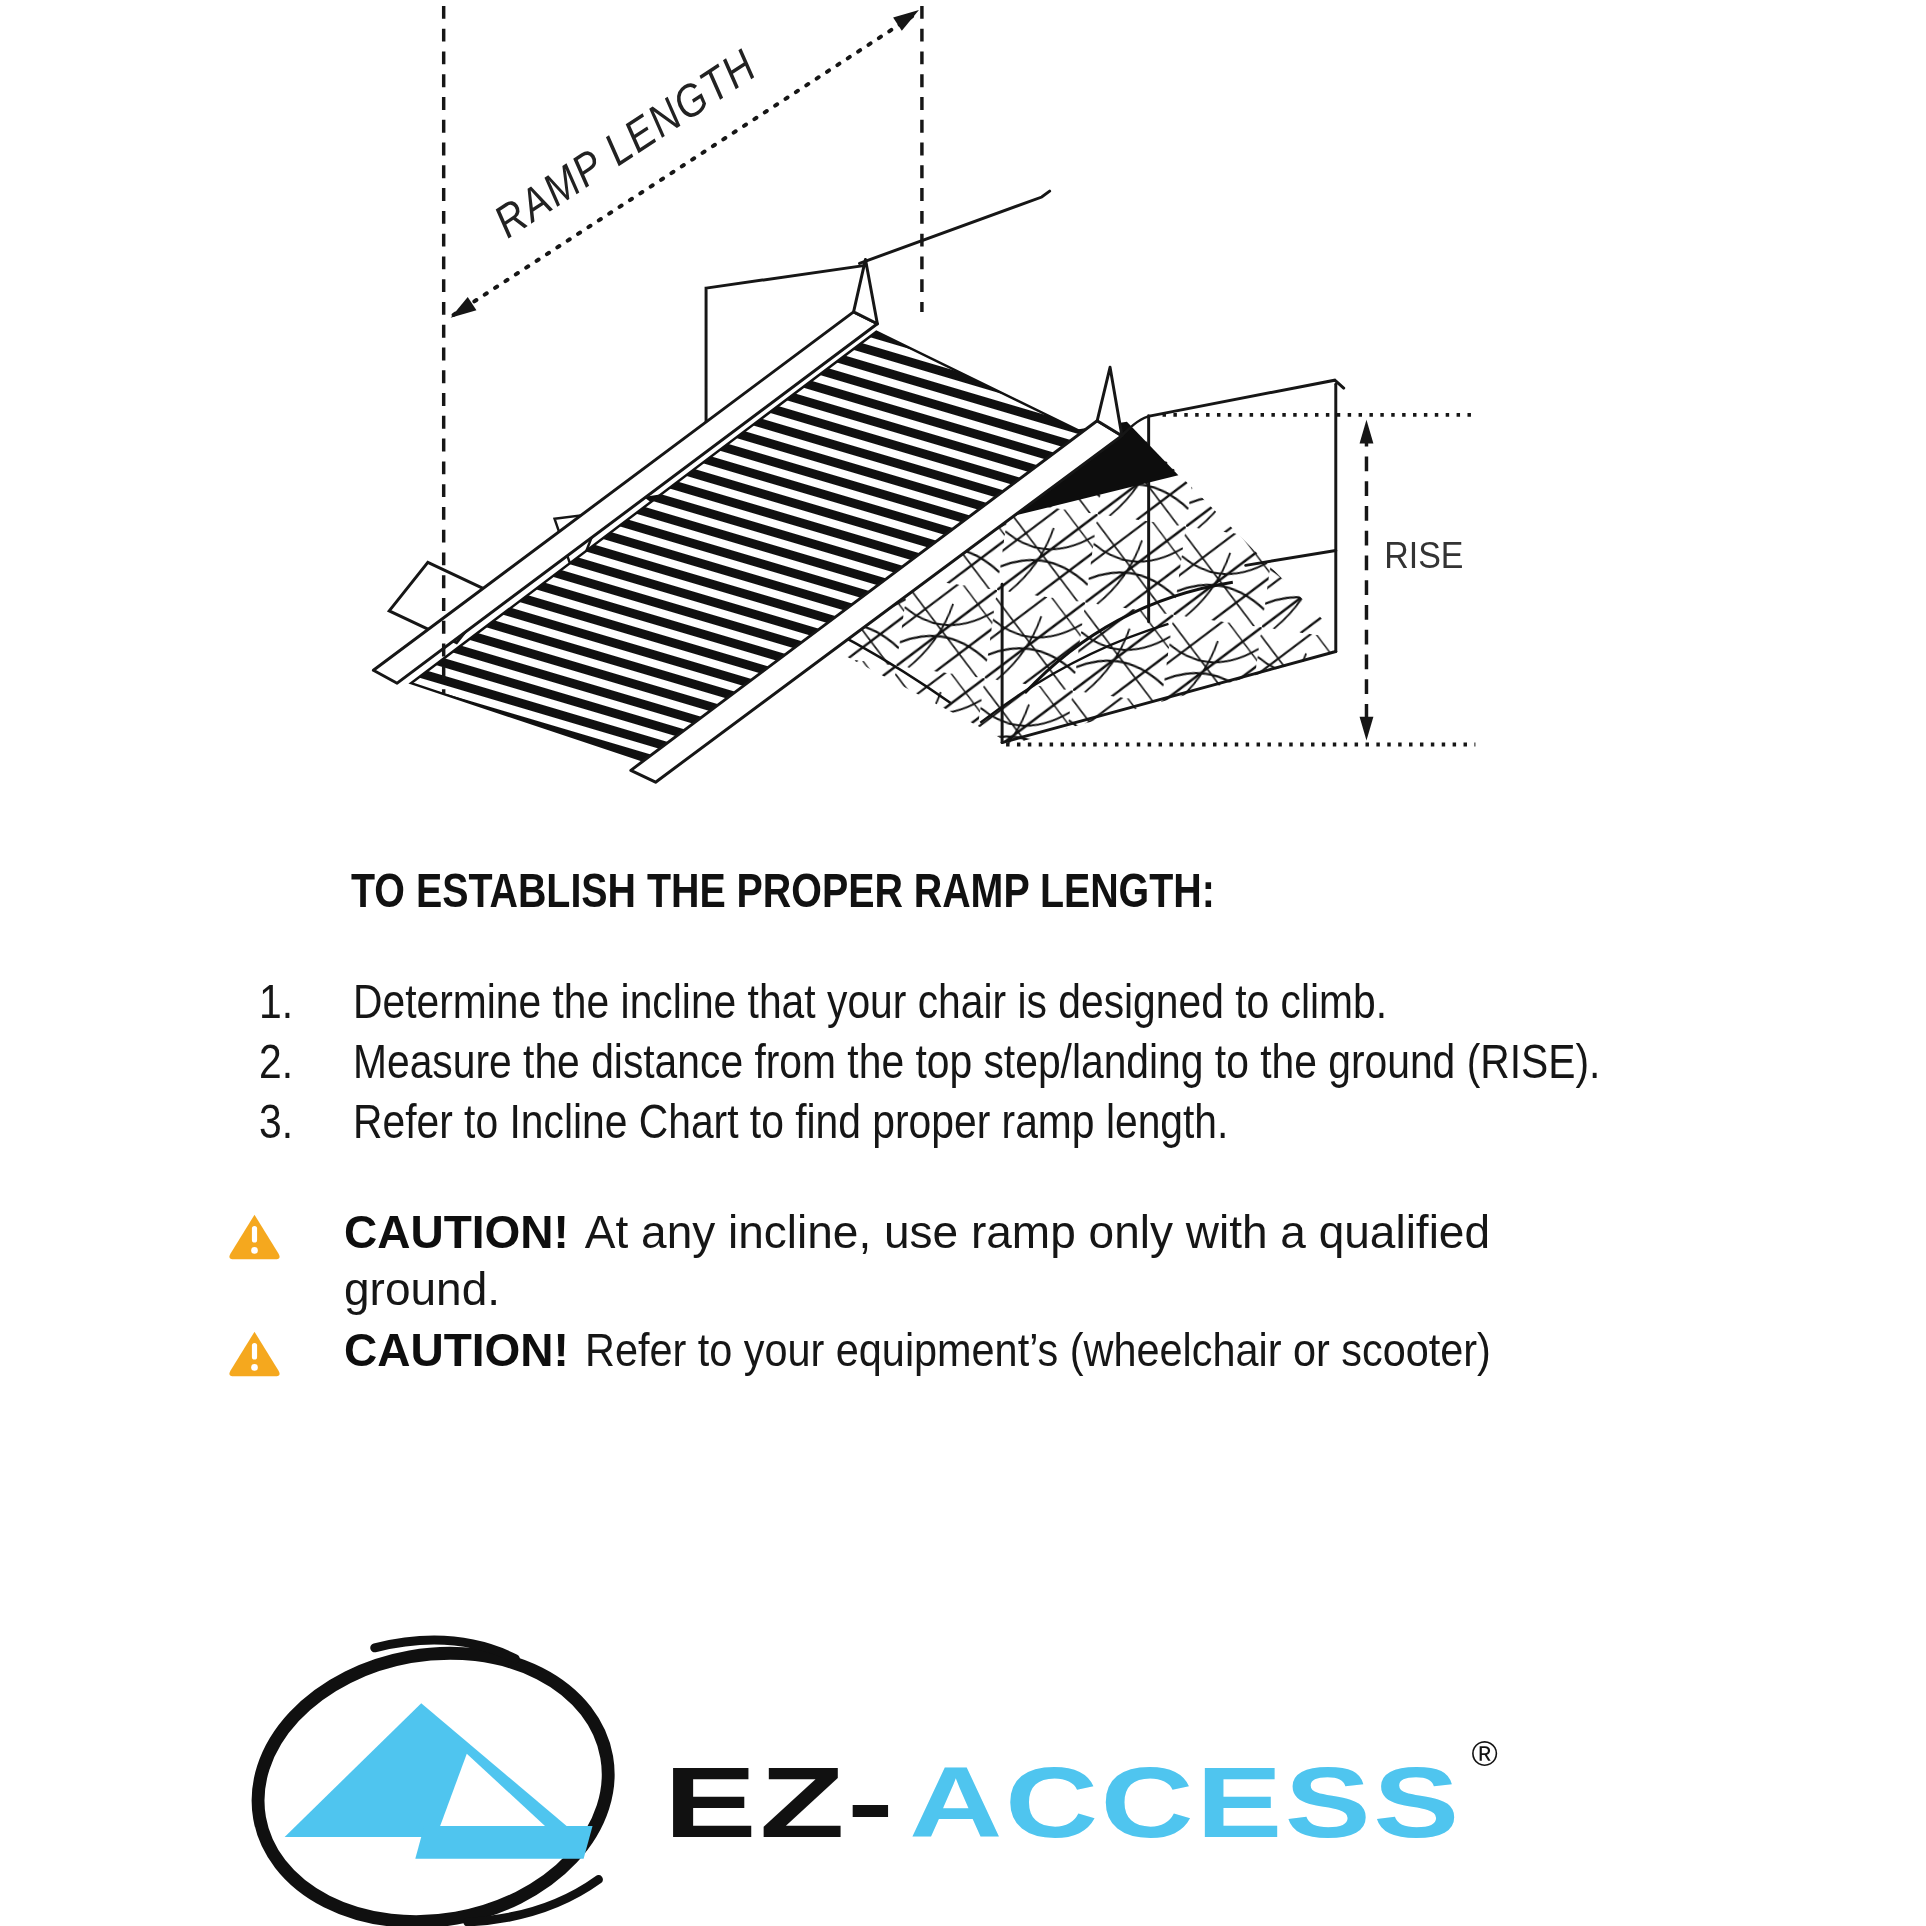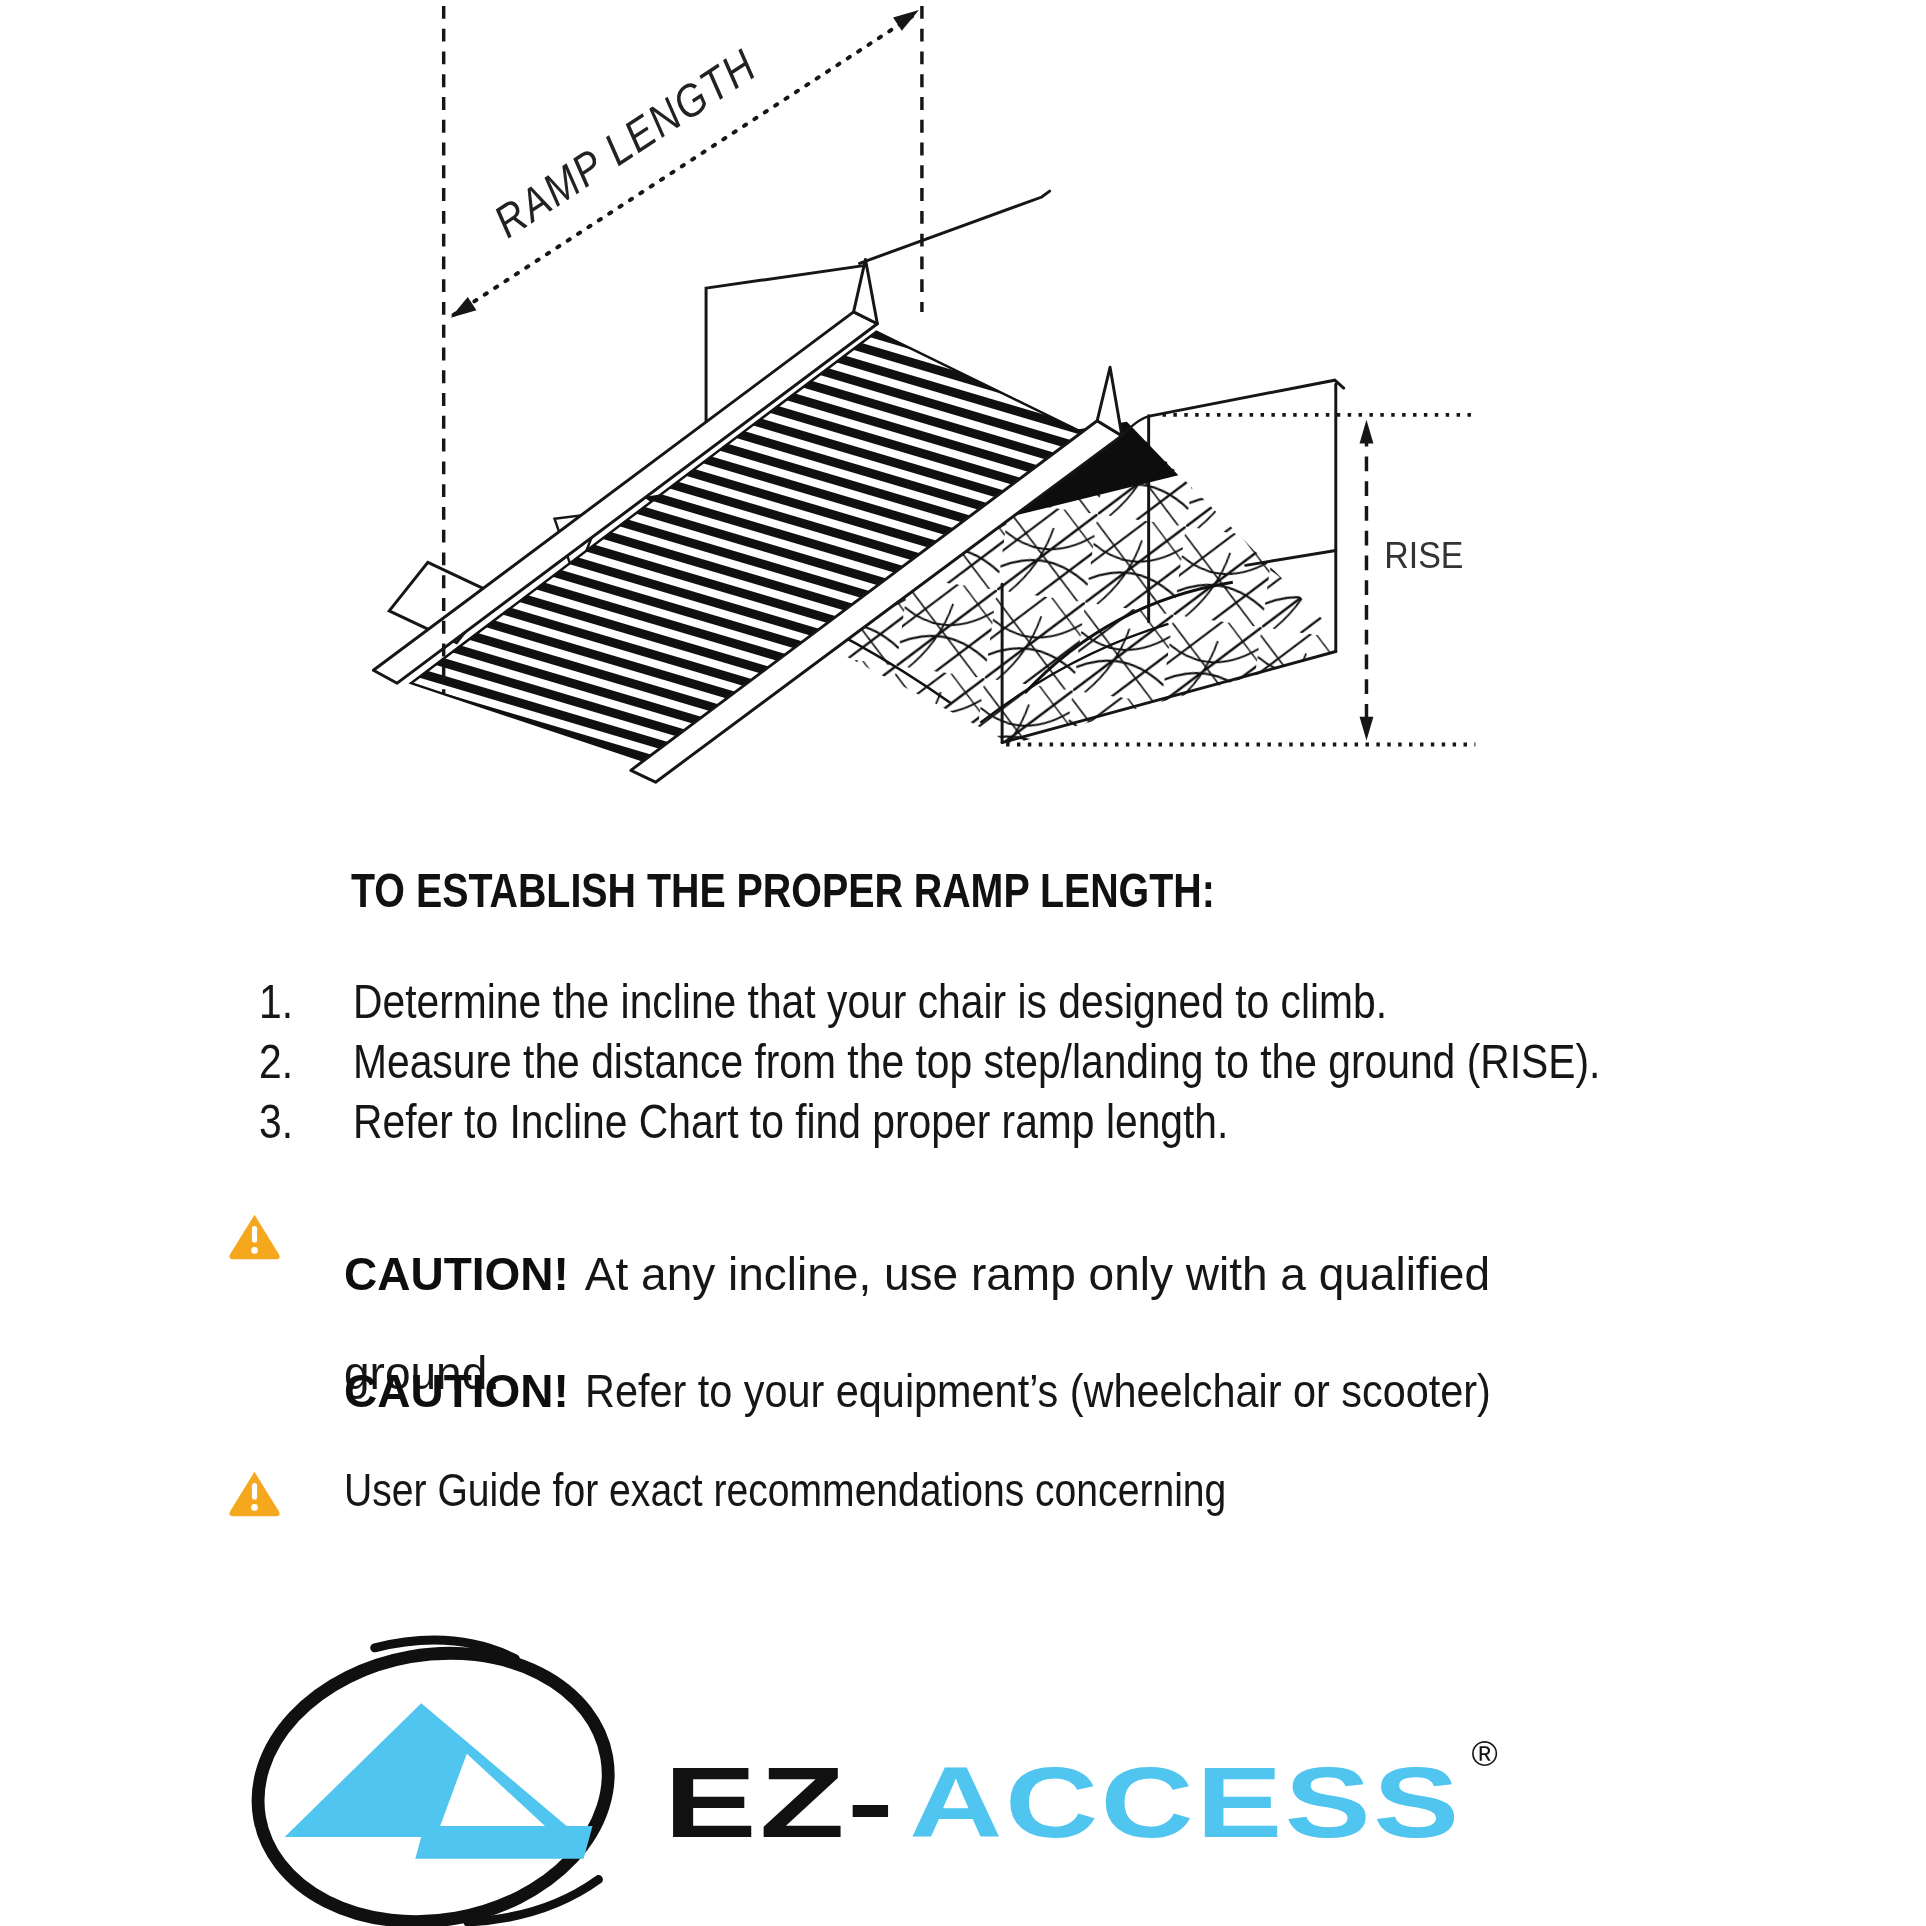--- a/index.html
+++ b/index.html
@@ -19,21 +19,21 @@
   .steps { position:absolute; left:259px; top:972px; }
   .li { display:flex; line-height:60px; font-size:48px; color:#161616; }
   .num { display:inline-block; width:94px; flex:0 0 94px; }
   .cond { display:inline-block; white-space:nowrap; transform:scaleX(.85); transform-origin:0 55%; }
   .cond2 { display:inline-block; white-space:nowrap; transform:scaleX(.9); transform-origin:0 55%; }
 
   .caution { position:absolute; left:226px; display:flex; align-items:flex-start; }
   .caution .tri { flex:0 0 57px; width:57px; height:50px; margin-top:8px; }
   .ctext { margin-left:61px; font-size:46px; line-height:57px; color:#161616; }
   .ctext .clabel { font-weight:bold; margin-right:16px; letter-spacing:0; color:#0e0e0e; }
-  .cline { white-space:nowrap;margin-top:42px; }
+  .cline { white-space:nowrap; }
 
   .logo-wrap { position:absolute; left:248px; top:1632px; width:1287px; height:297px; }
 </style>
 </head>
 <body>
 
 <div class="page">
 
   <div class="diagram-wrap">
     <svg viewBox="0 0 1946 810" width="1927" height="802" xmlns="http://www.w3.org/2000/svg">
@@ -146,21 +146,20 @@
   <div class="caution" style="top:1321px;align-items:flex-end;">
     <svg class="tri" viewBox="0 0 58 54">
       <path d="M29 3 L55 45 Q58.5 51 51 51 L7 51 Q-0.5 51 3 45 Z" fill="#F5A81E"></path>
       <rect x="26.2" y="15" width="5.6" height="18" rx="2.8" fill="#fff"></rect>
       <circle cx="29" cy="41.5" r="3.6" fill="#fff"></circle>
     </svg>
     <div class="ctext">
       <div class="cline">
         <span class="clabel">CAUTION!</span><span class="cond2">Refer to your equipment’s (wheelchair or scooter)</span>
       </div>
-      <div class="cline"><span class="cond">User Guide for exact recommendations concerning</span></div>
     </div>
   </div>
 
   <div class="logo-wrap">
     <svg viewBox="0 0 1300 300" width="1287" height="297" xmlns="http://www.w3.org/2000/svg">
       <g>
         <ellipse cx="187" cy="157" rx="178" ry="134" transform="rotate(-10 187 157)" fill="none" stroke="#101010" stroke-width="13"></ellipse>
         <path d="M128,16 Q208,-4 270,27" stroke="#101010" stroke-width="9" fill="none" stroke-linecap="round"></path>
         <path d="M222,293 Q300,289 354,250" stroke="#101010" stroke-width="9" fill="none" stroke-linecap="round"></path>
       </g>

